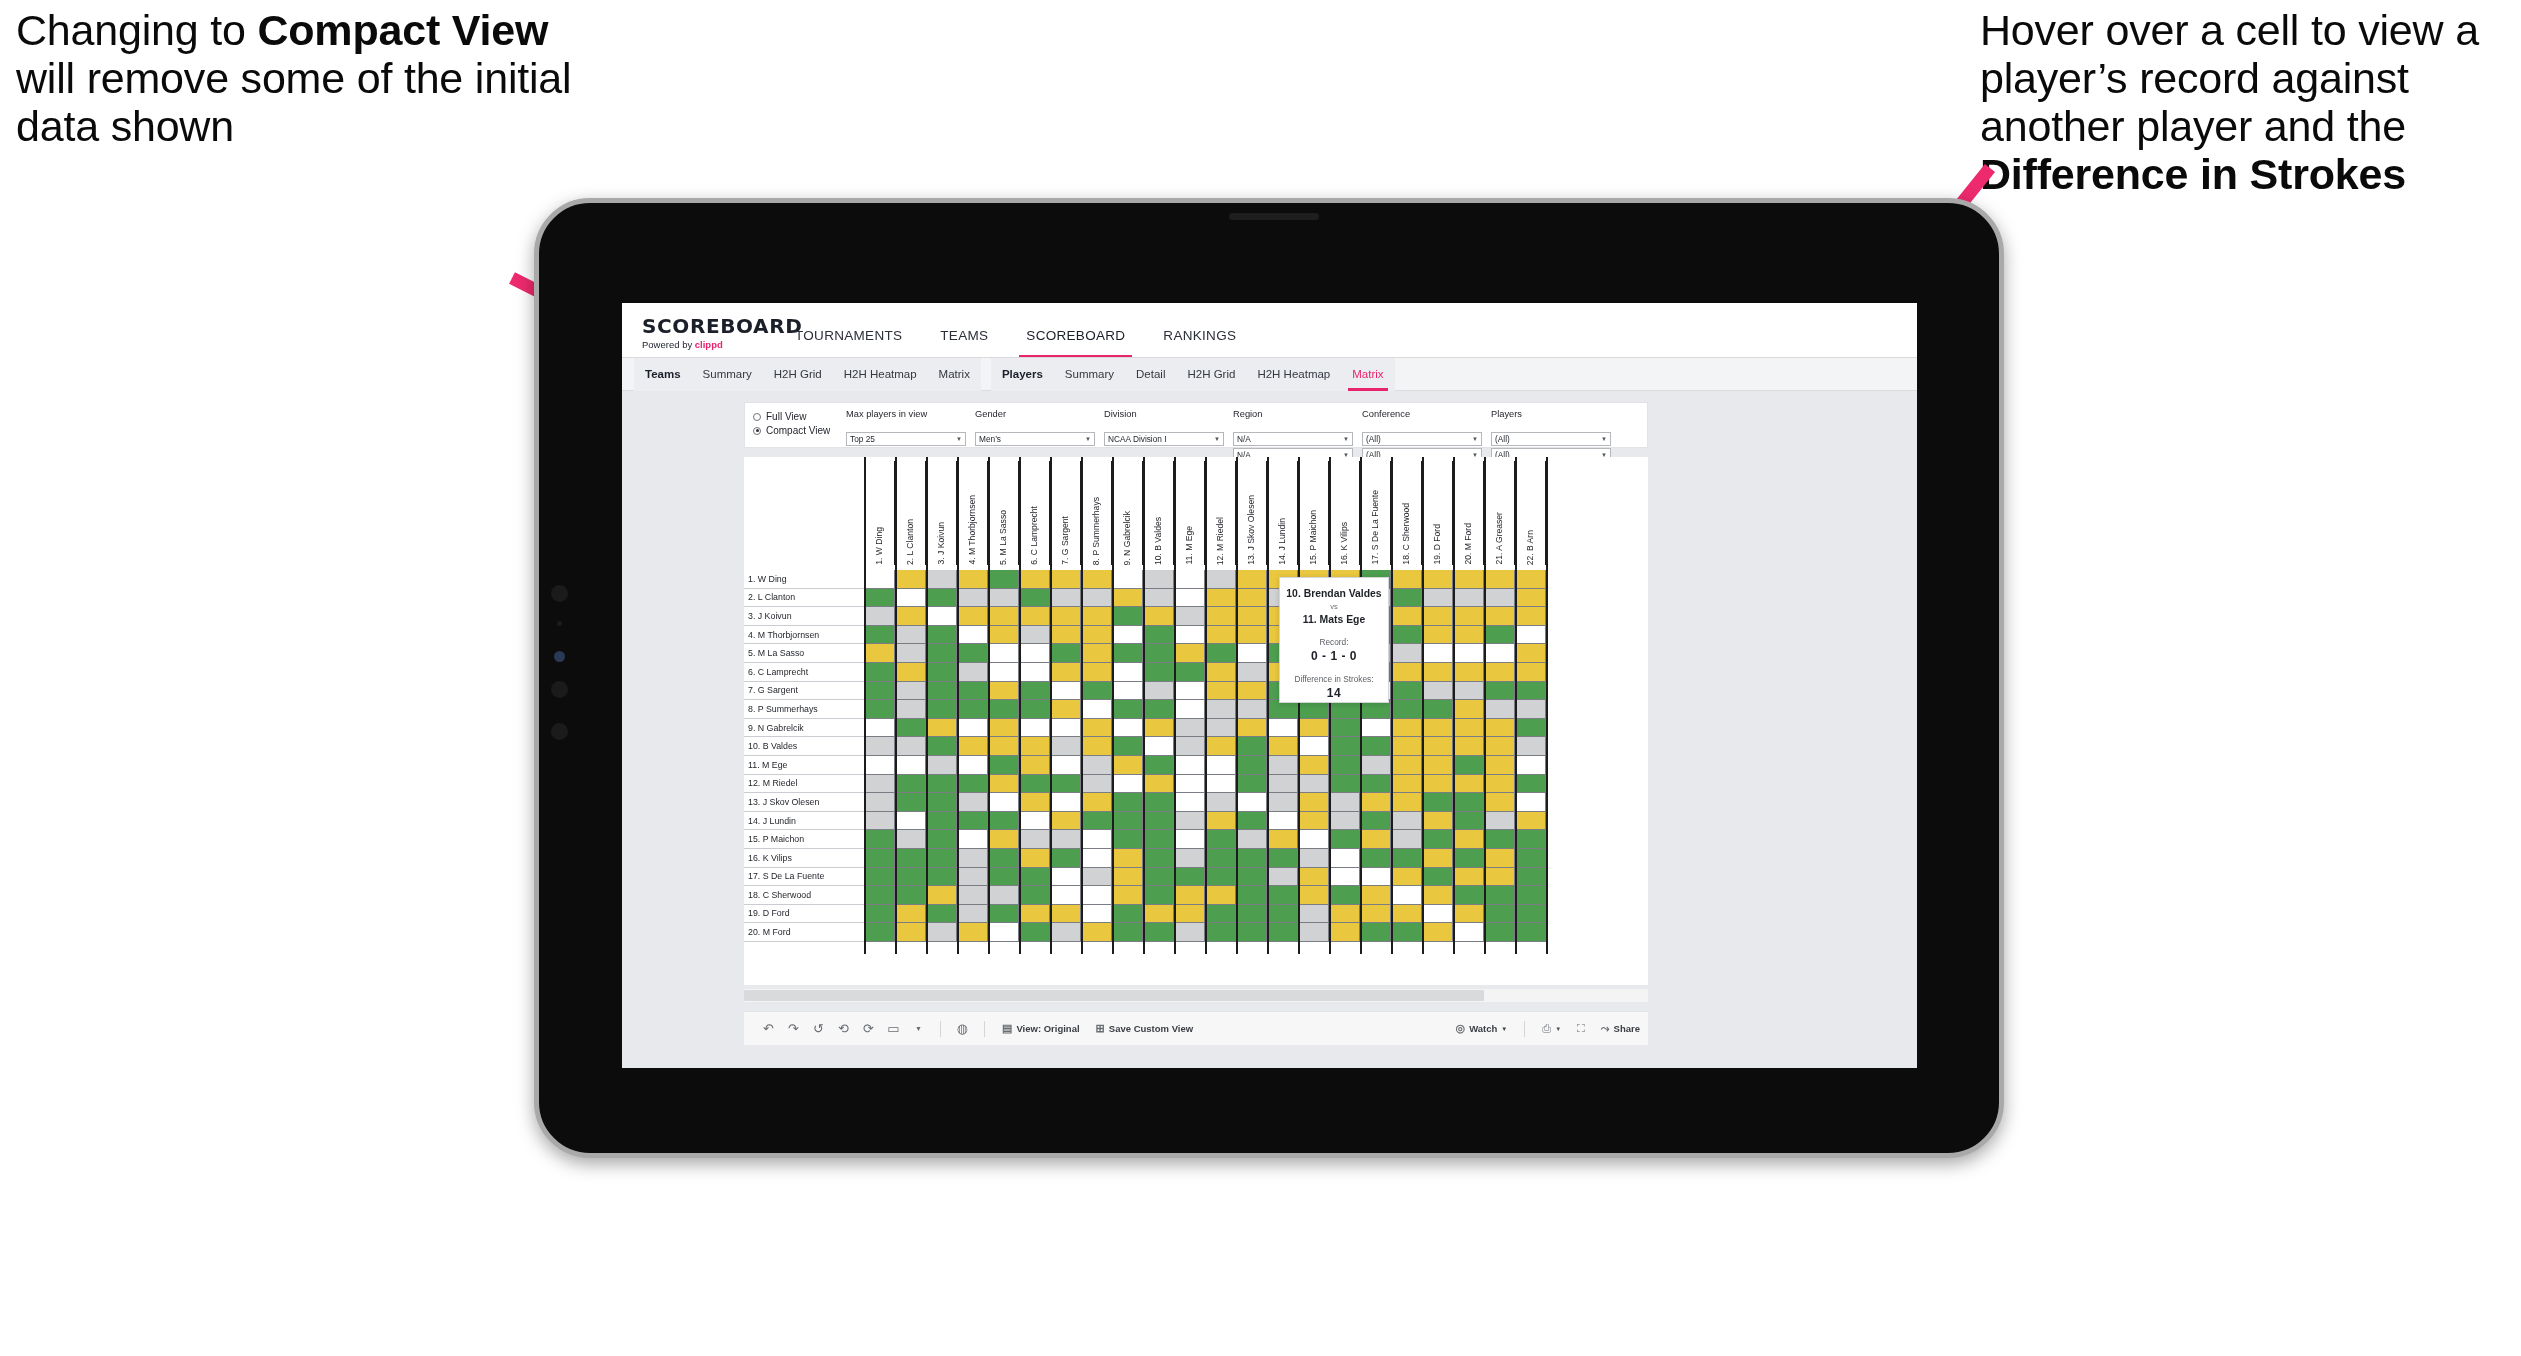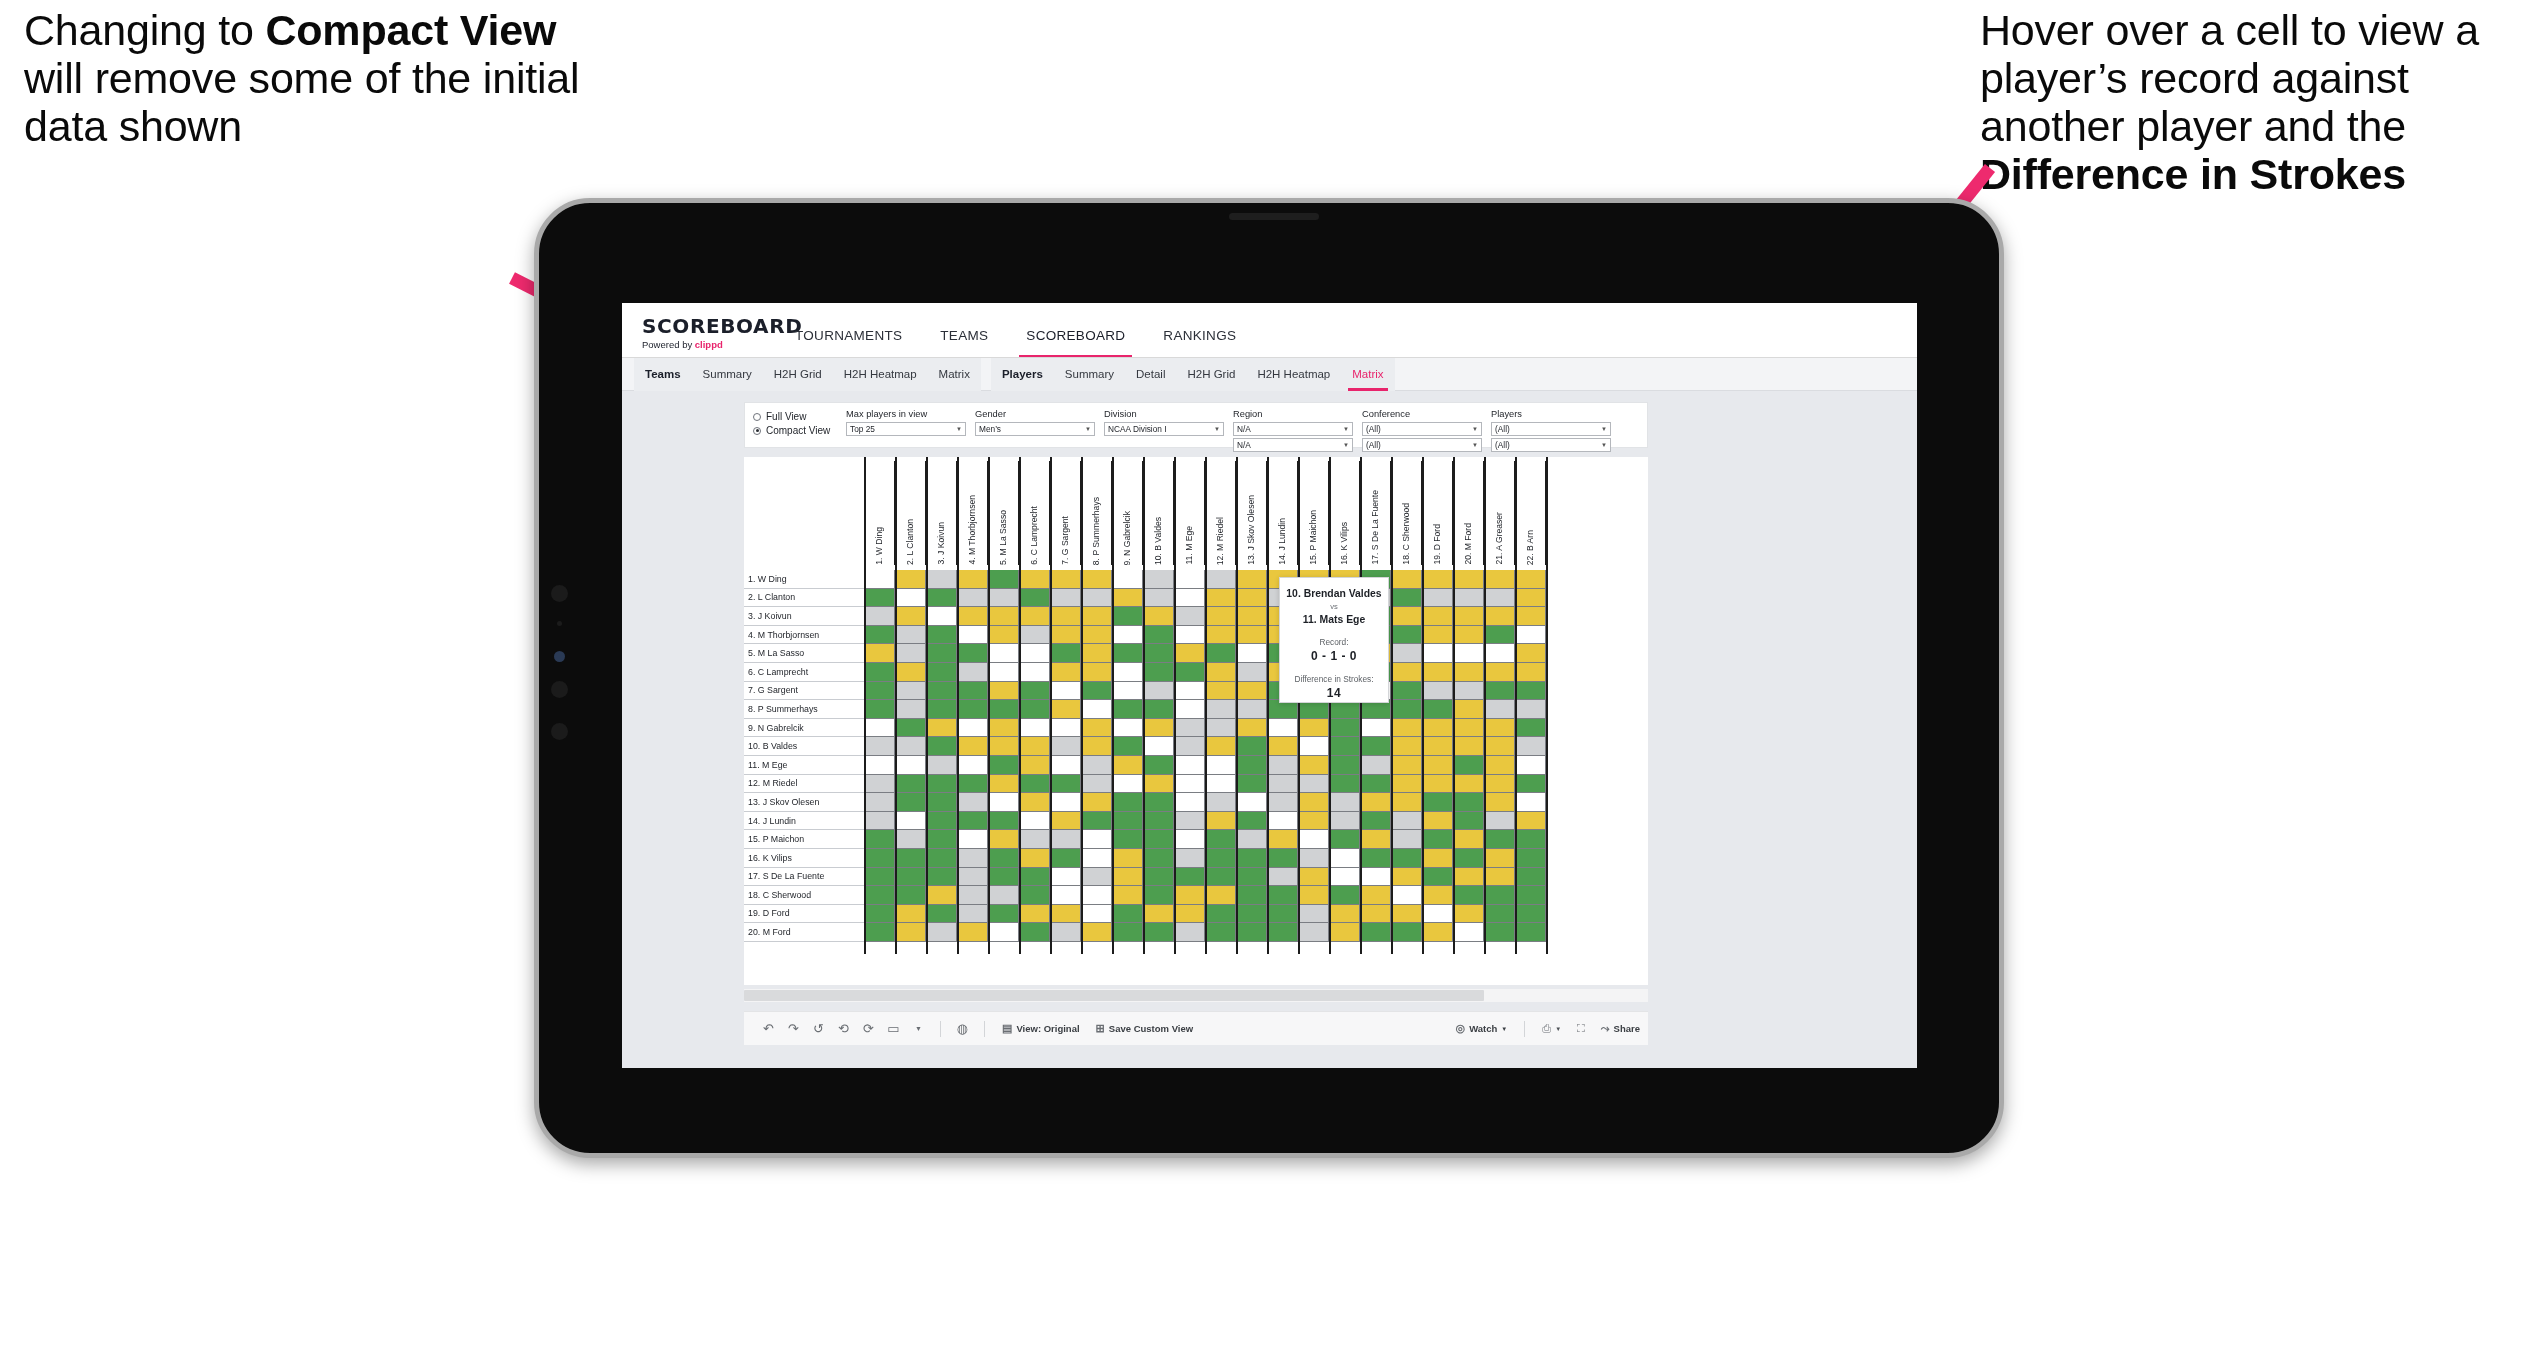--- a/index.html
+++ b/index.html
@@ -13,21 +13,21 @@
 
   
   .annot {
     position: absolute;
     font-size: 43px;
     line-height: 1.12;
     color: #0a0a0a;
     font-family: "Liberation Sans", sans-serif;
     letter-spacing: -0.2px;
   }
-  #annot-left  { left: 24px;  top: 6px;  width: 580px; }
+  #annot-left  { left: 16px;  top: 6px;  width: 580px; }
   #annot-right { left: 1980px; top: 6px; width: 500px; }
   .annot b { font-weight: bold; }
 
   
   .arrow-svg { position: absolute; left: 0; top: 0; width: 2521px; height: 1356px; pointer-events: none; }
 
   
   #tablet {
     position: absolute;
     left: 534px; top: 198px;
@@ -109,21 +109,21 @@
   .radio-row { display: flex; align-items: center; font-size: 10px; color: #24272d; margin-bottom: 3px;}
   .radio-dot {
     width: 8px; height: 8px; border-radius: 50%; border: 1px solid #70747c;
     margin-right: 5px; background: #fff; flex: none; position: relative;
   }
   .radio-dot.on::after {
     content:""; position:absolute; left:1.5px; top:1.5px; width:3px; height:3px;
     border-radius:50%; background:#2a2d33;
   }
   .f-group { width: 120px; }
-  .f-label { font-size: 9.3px; color: #24272d; margin-bottom: 2px; height: 11px;}
+  .f-label { font-size: 9.3px; color: #24272d; margin-bottom: 12px; height: 11px;}
   .f-select {
     height: 14px; border: 1px solid #b4b7bc; background: #fff;
     font-size: 8.3px; color: #24272d; display: flex; align-items: center;
     padding: 0 3px; position: relative; margin-bottom: 2px;
   }
   .f-select .caret { position: absolute; right: 3px; font-size: 6px; color: #555; }
 
   
   #matrix-wrap {
     position: absolute; left: 122px; top: 66px; width: 904px; height: 528px;

